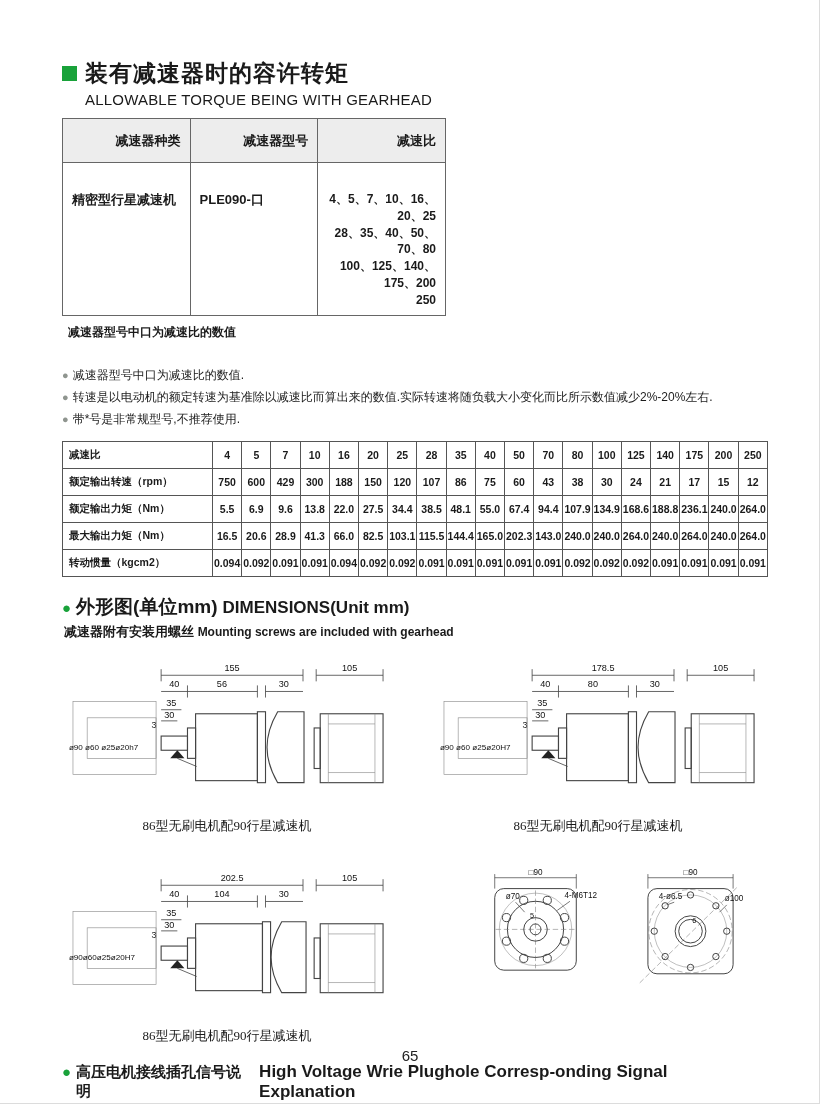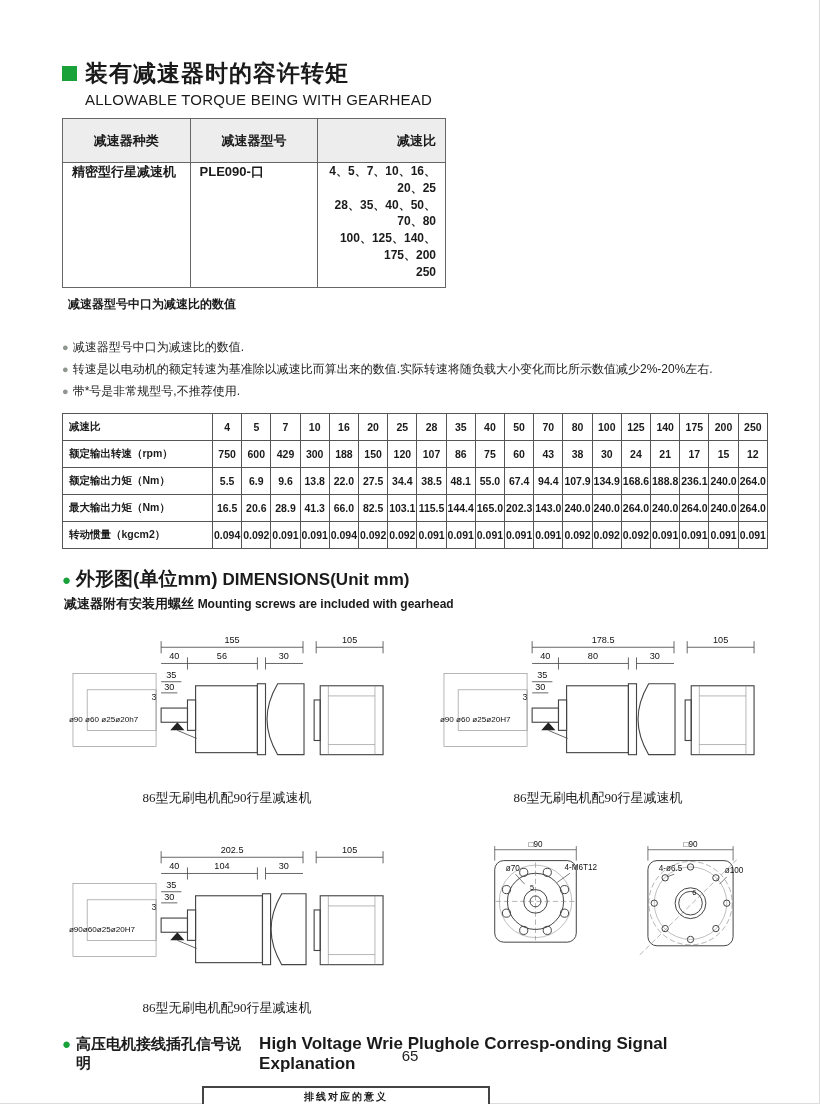--- a/index.html
+++ b/index.html
@@ -9,23 +9,23 @@
 
   
   .title-row { display:flex; align-items:center; gap:8px; }
   .green-sq { width:15px; height:15px; background:#19a23a; display:inline-block; }
   .title-zh { font-size:23px; font-weight:bold; letter-spacing:1px; }
   .title-en { font-size:15px; font-weight:normal; margin:2px 0 0 23px; letter-spacing:.2px; }
 
   
   table.gear { border-collapse:collapse; width:384px; margin:10px 0 0 0; }
   table.gear th, table.gear td { border:1px solid #666; font-size:13px; padding:6px 9px; }
-  table.gear thead th { background:#ededed; text-align:center; font-weight:bold; height:44px; }
+  table.gear thead th { background:#ededed; text-align:right; font-weight:bold; height:44px; }
   table.gear thead th.right { text-align:right; }
-  table.gear tbody td { vertical-align:top; height:86px; font-weight:bold; padding-top:0; }
+  table.gear tbody td { vertical-align:top; height:86px; font-weight:bold; padding-top:28px; }
   .ratio-lines { text-align:right; font-size:12px; line-height:1.4; font-weight:bold; }
   .gear-footnote { font-size:12px; font-weight:bold; margin:8px 0 0 6px; }
 
   
   .notes { margin:26px 0 0 0; list-style:none; }
   .notes li { font-size:12px; margin:5px 0; color:#1c1c1c; }
   .notes li .dot { color:#8f958f; font-size:11px; margin-right:4px; }
 
   
   table.torque { border-collapse:collapse; width:706px; margin-top:13px; table-layout:fixed; }

